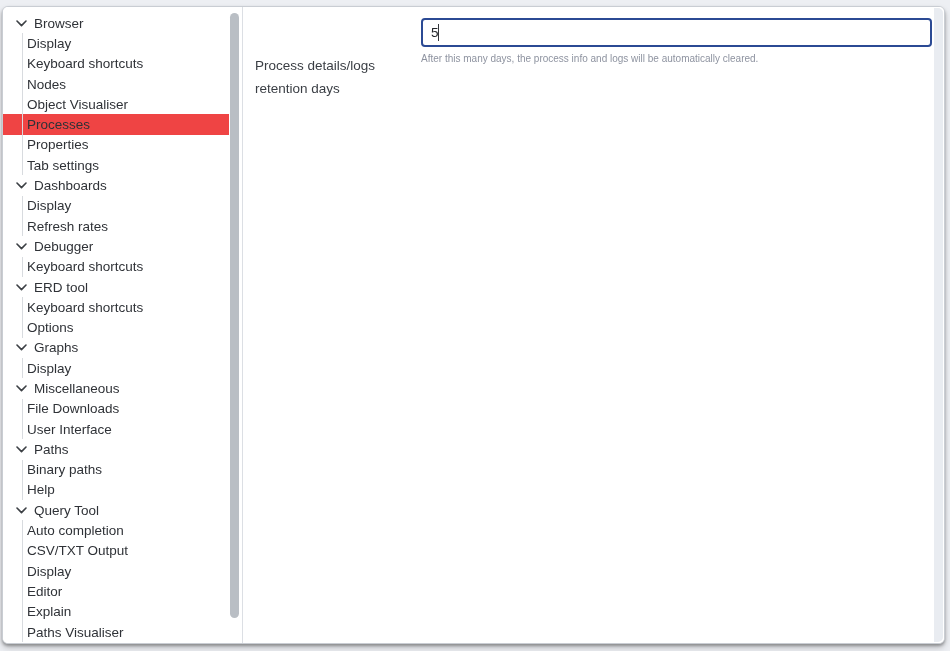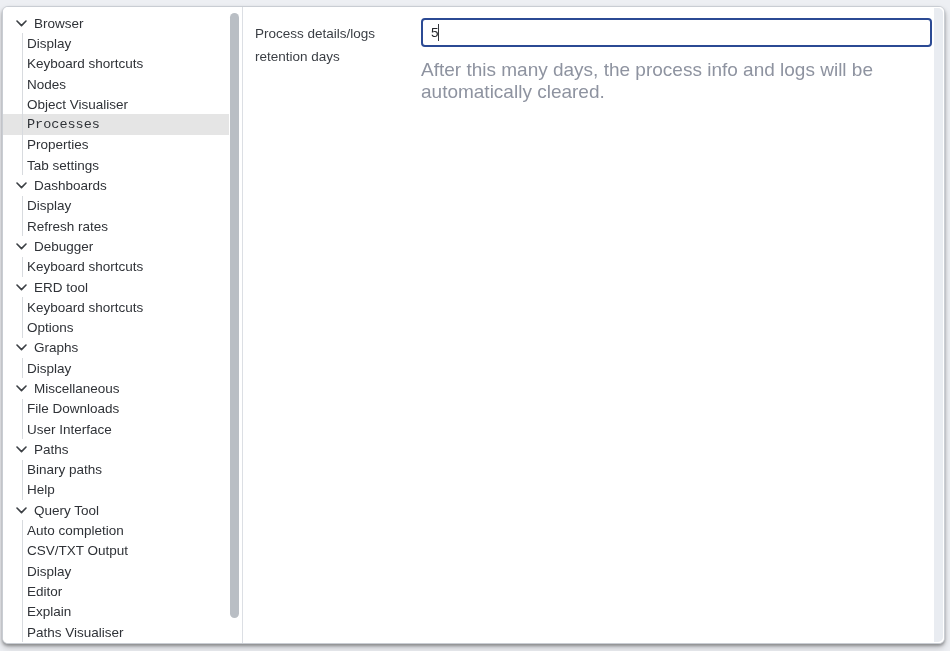--- a/index.html
+++ b/index.html
@@ -16,50 +16,50 @@
     width:240px; flex:none; position:relative;
     border-right:1px solid #dcdfe4; padding-top:6px; background:#fff;
   }
   .tree-row {
     height:20.3px; display:flex; align-items:center;
     font-size:13.5px; color:#2f3237; cursor:pointer;
     width:226px; white-space:nowrap; overflow:hidden;
   }
   .group-row { padding-left:13px; }
   .child-row { padding-left:24px; }
-  .tree-row.selected { background:#e5e5e5;font-family:Liberation Mono, monospace; }
+  .tree-row.selected { background:#ef4444; }
   .chevron { width:11px; height:7px; margin-right:7px; display:inline-flex; flex:none; }
   .chevron svg { display:block; }
   .tree-children { position:relative; }
   .tree-children::before {
     content:""; position:absolute; left:19px; top:0; bottom:0;
     border-left:1px solid #d8dbdf;
   }
   .tree-scrollbar {
     position:absolute; right:3px; top:6px; width:9px; height:605px;
     background:#b9bec4; border-radius:5px;
   }
   
   .content-panel { flex:1; position:relative; padding:11px 12px 0 12px; background:#fff; }
   .field-row { display:flex; align-items:flex-start; }
   .field-label {
     width:166px; flex:none; padding-right:38px; padding-top:4px;
-    font-size:13.5px; line-height:23px; color:#3a3e44;
+    font-size:13.5px; line-height:23px; color:#3a3e44;margin-top:32px;
   }
   .field-control { flex:1; min-width:0; }
   .input-wrap { position:relative; }
   .text-input {
     width:100%; height:29px; border:2px solid #2b4a94; border-radius:4px;
     padding:0 8px; font-size:13.5px; color:#24262a; background:#fff;
     outline:none; font-family:"Liberation Sans", sans-serif;
   }
   .caret {
     position:absolute; left:17px; top:6px; width:1px; height:17px; background:#33363b;
   }
-  .help-text { margin-top:12px; font-size:19px; color:#8e93a0; }
+  .help-text { margin-top:6px; font-size:10px; color:#8e93a0; }
   .right-track {
     position:absolute; right:1px; top:1px; bottom:1px; width:9px;
     background:#e9ecf1; border-radius:0 5px 5px 0;
   }
 </style>
 </head>
 <body>
 
 <div class="dialog">
 

